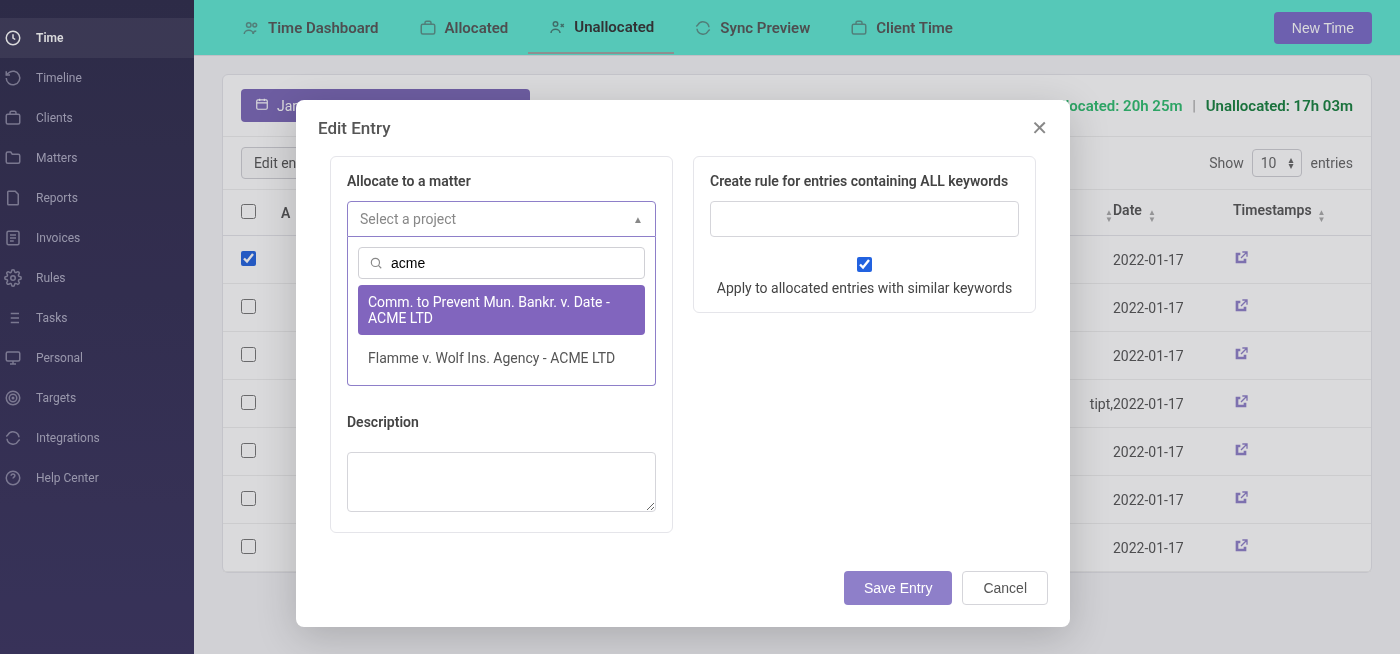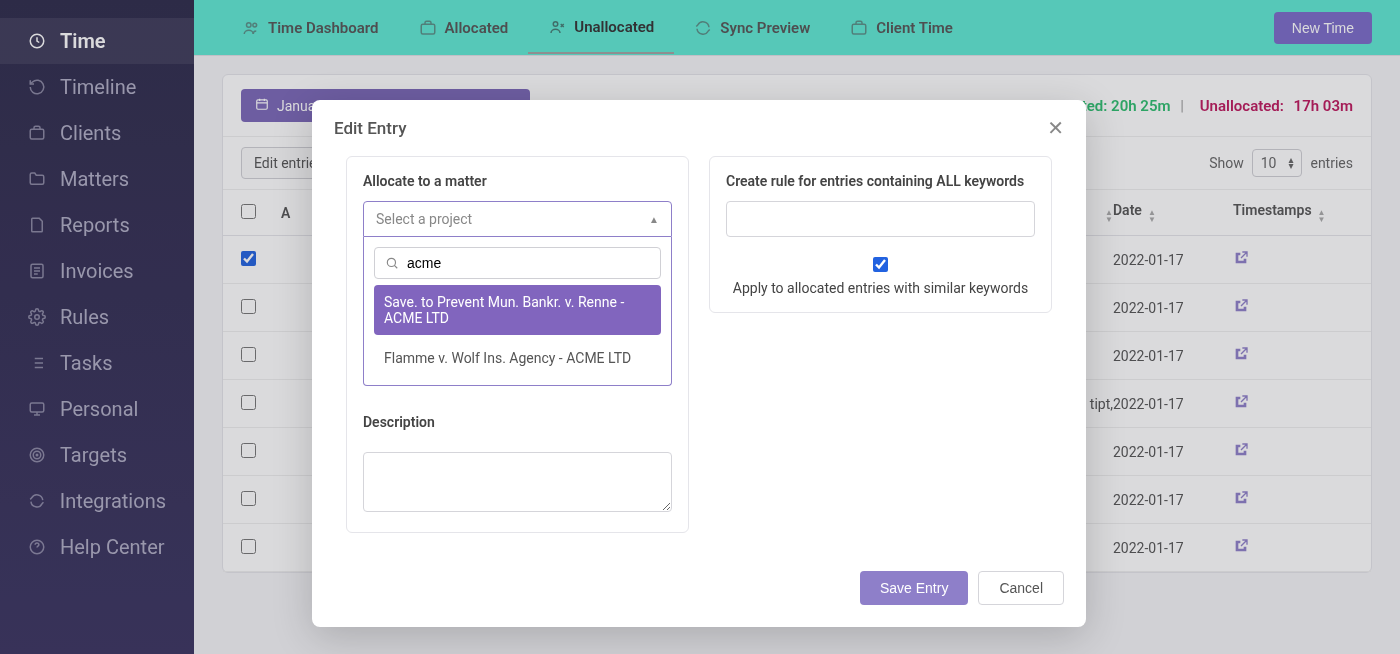--- a/index.html
+++ b/index.html
@@ -1,20 +1,20 @@
 <!DOCTYPE html>
 <html><head>
 <meta charset="utf-8">
 <style>
 * { box-sizing: border-box; margin: 0; padding: 0; }
 body { font-family: -apple-system, BlinkMacSystemFont, 'Segoe UI', Roboto, sans-serif; background: #f5f5f7; color: #3a3a3a; overflow: hidden; width: 1400px; height: 654px; position: relative; }
 
 
 .sidebar { position: absolute; left: 0; top: 0; width: 194px; height: 654px; background: linear-gradient(180deg, #2d2a4a 0%, #3a3360 100%); color: #b0aec5; padding-top: 18px; }
-.sidebar-item { display: flex; align-items: center; padding: 11px 28px; font-size: 20px; cursor: pointer; gap: 14px; }
+.sidebar-item { display: flex; align-items: center; padding: 11px 4px; font-size: 12px; cursor: pointer; gap: 14px; }
 .sidebar-item.active { background: rgba(255,255,255,0.08); color: #fff; font-weight: 600; }
 .sidebar-item .icon { width: 18px; height: 18px; display: flex; align-items: center; justify-content: center; opacity: 0.7; }
 .sidebar-item.active .icon { opacity: 1; }
 .sidebar-item.underline span:last-child { }
 
 
 .main { position: absolute; left: 194px; top: 0; right: 0; height: 654px; background: #f5f5f7; }
 
 
 .tabs-bar { display: flex; align-items: center; border-bottom: 1px solid #e0e0e5; background: #5eead4; padding: 0 28px; height: 56px; }
@@ -23,21 +23,21 @@
 .tab .icon { width: 18px; height: 18px; opacity: 0.6; }
 .spacer { flex: 1; }
 .btn-primary { background: #7b6bc9; color: #fff; border: none; padding: 8px 18px; border-radius: 4px; font-size: 14px; cursor: pointer; font-weight: 500; }
 
 
 .content-card { margin: 18px 28px; background: #fff; border: 1px solid #e5e5ea; border-radius: 6px; }
 .date-allocated-row { display: flex; align-items: center; padding: 14px 18px; border-bottom: 1px solid #eee; }
 .date-pill { background: #7b67b8; color: #fff; border-radius: 4px; padding: 8px 14px; font-size: 14px; display: flex; align-items: center; gap: 8px; cursor: pointer; }
 .alloc-stats { margin-left: auto; font-size: 15px; font-weight: 600; }
 .alloc-green { color: #2dbd6e; }
-.alloc-orange { color: #be185d; margin-left: 6px; }
+.alloc-orange { color: #15803d; }
 .alloc-sep { color: #aaa; margin: 0 6px; }
 
 .edit-show-row { display: flex; align-items: center; padding: 10px 18px; border-bottom: 1px solid #eee; }
 .edit-select { border: 1px solid #d0d0d5; border-radius: 4px; padding: 7px 12px; font-size: 14px; background: #fafafa; color: #555; }
 .show-group { margin-left: auto; display: flex; align-items: center; gap: 8px; font-size: 14px; color: #666; }
 .show-select { border: 1px solid #d0d0d5; border-radius: 4px; padding: 5px 8px; display: flex; align-items: center; gap: 12px; font-size: 14px; }
 
 
 .table { width: 100%; }
 .table-header { display: flex; align-items: center; border-bottom: 1px solid #e5e5ea; padding: 12px 18px; font-size: 14px; font-weight: 600; color: #555; }
@@ -45,21 +45,21 @@
 .col-check { width: 40px; }
 .col-a { width: 60px; }
 .col-mid { flex: 1; }
 .col-date { width: 120px; }
 .col-ts { width: 120px; }
 .sort-arrows { display: inline-flex; flex-direction: column; margin-left: 6px; font-size: 8px; line-height: 7px; color: #aaa; }
 .open-icon { width: 16px; height: 16px; color: #8e7fc9; }
 
 
 .modal-backdrop { position: absolute; inset: 0; background: rgba(50,50,60,0.18); }
-.modal { position: absolute; left: 312px; top: 100px; width: 774px; background: #fff; border-radius: 8px; box-shadow: 0 10px 40px rgba(0,0,0,0.18); }
+.modal { position: absolute; left: 296px; top: 100px; width: 774px; background: #fff; border-radius: 8px; box-shadow: 0 10px 40px rgba(0,0,0,0.18); }
 .modal-header { display: flex; align-items: center; padding: 16px 22px; font-size: 17px; font-weight: 500; color: #555; }
 .modal-close { margin-left: auto; background: none; border: none; font-size: 20px; color: #888; cursor: pointer; }
 .modal-body { display: flex; gap: 20px; padding: 0 34px 24px; }
 .panel { flex: 1; border: 1px solid #e5e5ea; border-radius: 6px; padding: 16px; }
 .panel-label { font-size: 14px; font-weight: 600; color: #444; margin-bottom: 12px; display: block; }
 .select-trigger { border: 1px solid #8e7fc9; border-radius: 4px 4px 0 0; padding: 9px 12px; font-size: 14px; color: #888; display: flex; align-items: center; cursor: pointer; }
 .select-trigger .caret { margin-left: auto; font-size: 10px; }
 .dropdown-body { border: 1px solid #8e7fc9; border-top: none; border-radius: 0 0 4px 4px; padding: 10px; }
 .search-box { display: flex; align-items: center; border: 1px solid #d0d0d5; border-radius: 4px; padding: 7px 10px; gap: 8px; }
 .search-box input { border: none; outline: none; font-size: 14px; flex: 1; }
@@ -365,21 +365,21 @@
         <span class="caret">▲</span>
       </div>
       <div class="dropdown-body">
         <div class="search-box">
           <svg class="search-icon" viewBox="0 0 24 24" fill="none" stroke="currentColor" stroke-width="2">
               <circle cx="11" cy="11" r="7"></circle>
               <path d="M21 21l-5-5"></path>
             </svg>
           <input type="text" value="acme" style="">
         </div>
-        <div class="option highlighted">Save. to Prevent Mun. Bankr. v. Renne - ACME LTD</div>
+        <div class="option highlighted">Comm. to Prevent Mun. Bankr. v. Date - ACME LTD</div>
         <div class="option normal">Flamme v. Wolf Ins. Agency - ACME LTD</div>
       </div>
       <span class="panel-label" style="margin-top:28px;">Description</span>
       <textarea class="desc-textarea" style=""></textarea>
     </div>
     <div class="panel" style="align-self:flex-start;">
       <span class="panel-label">Create rule for entries containing ALL keywords</span>
       <input class="rule-input" type="text" style="">
       <div class="apply-row">
         <input type="checkbox" checked="" style="">

